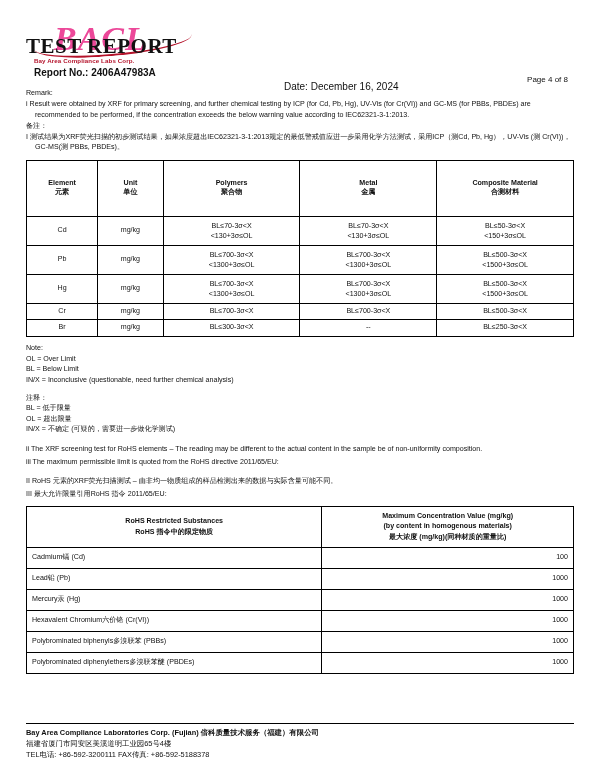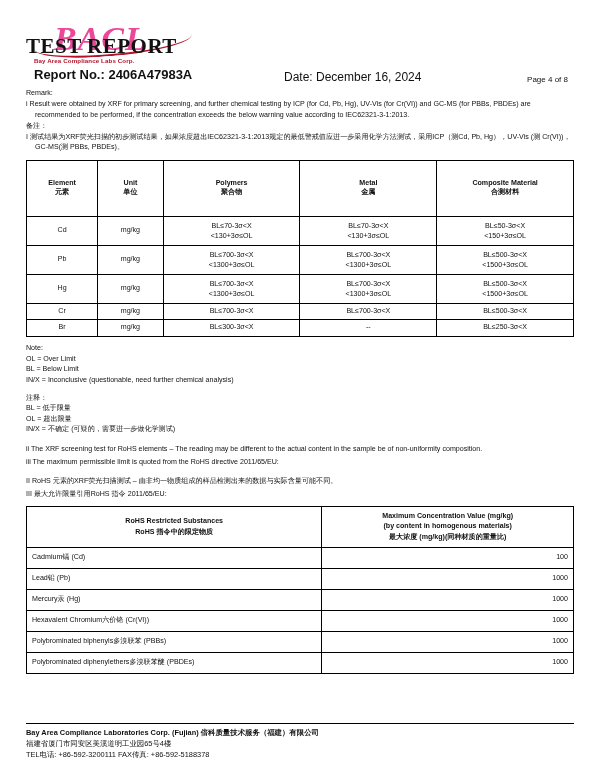--- a/index.html
+++ b/index.html
@@ -81,28 +81,28 @@
   }
   .meta-row {
     position: relative;
     height: 18px;
     margin-top: 4px;
   }
   .report-no {
     position: absolute;
     left: 8px;
     top: 0;
-    font-size: 13px;
+    font-size: 10px;
     font-weight: bold;
   }
   .date {
     position: absolute;
     left: 258px;
-    top: 3px;
-    font-size: 12px;
+    top: 14px;
+    font-size: 10px;
   }
   .page-no {
     position: absolute;
     right: 6px;
     top: 9px;
     font-size: 8px;
   }
 
   
   .remark-block {

